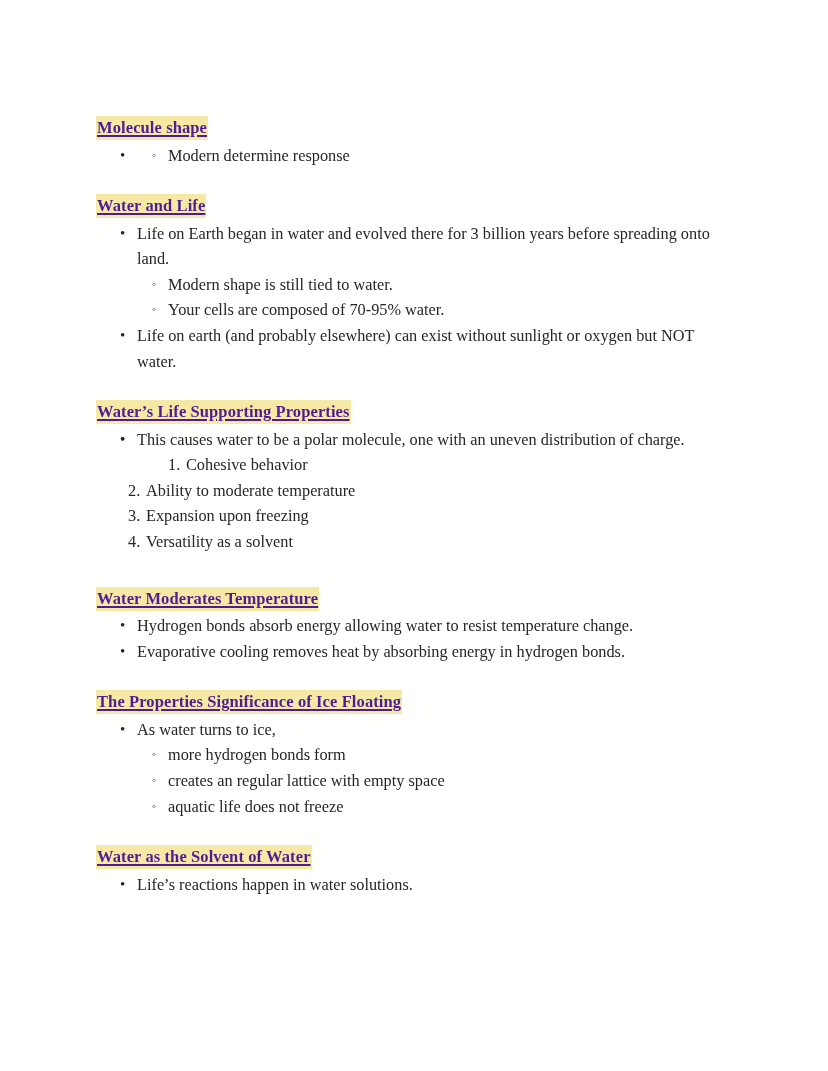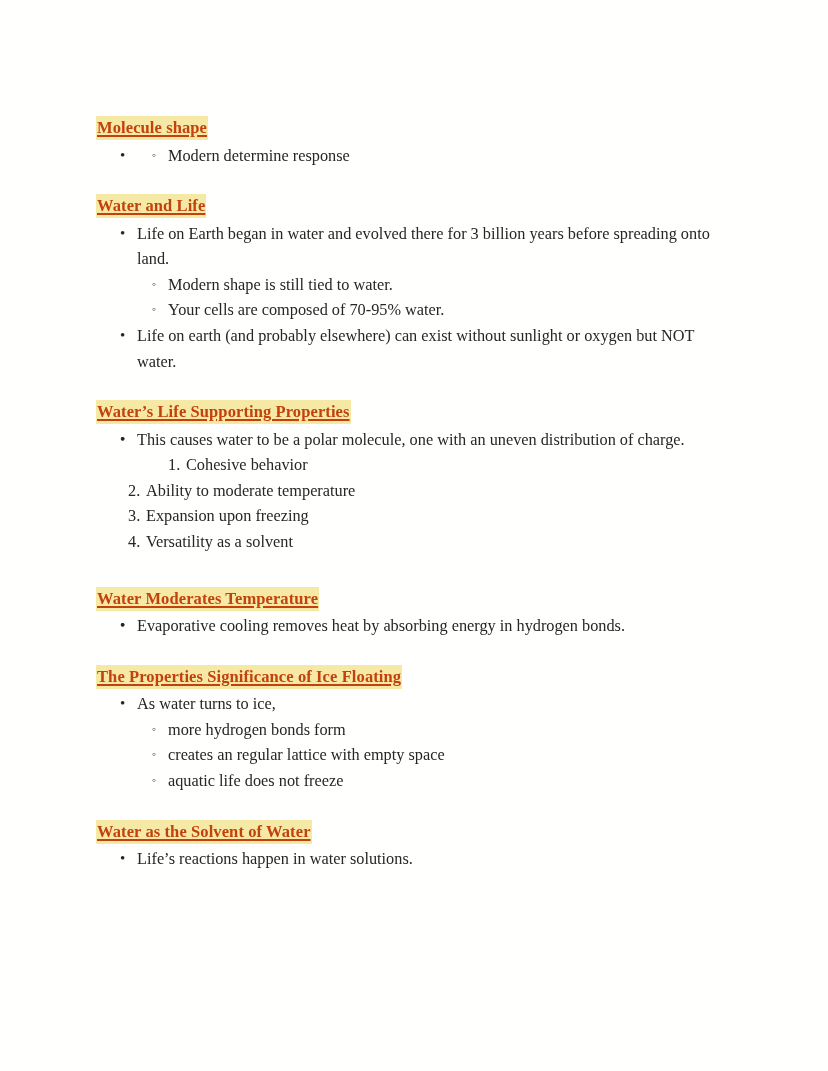--- a/index.html
+++ b/index.html
@@ -33,21 +33,21 @@
   .heading-wrap {
     margin: 0;
     padding: 0;
     line-height: 1.0;
   }
   .heading {
     display: inline;
     font-size: 16.5px;
     font-weight: bold;
     letter-spacing: 0.1px;
-    color: #c2410c;
+    color: #4c1d95;
     background-color: #f6e9a6;
     text-decoration: underline;
     text-decoration-thickness: 1.6px;
     text-underline-offset: 2.2px;
     padding: 2px 1px 3px 1px;
     box-decoration-break: clone;
     -webkit-box-decoration-break: clone;
   }
 
   
@@ -213,20 +213,21 @@
 
     <div class="gap-lg"></div>
 
     <div class="section">
       <div class="heading-wrap">
         <span class="heading">Water Moderates Temperature</span>
       </div>
       <ul class="lvl1">
         <li>
           <span class="marker">•</span>
+          <span>Hydrogen bonds absorb energy allowing water to resist temperature change.</span>
         </li>
         <li>
           <span class="marker">•</span>
           <span>Evaporative cooling removes heat by absorbing energy in hydrogen bonds.</span>
         </li>
       </ul>
     </div>
 
     <div class="gap-md"></div>
 

